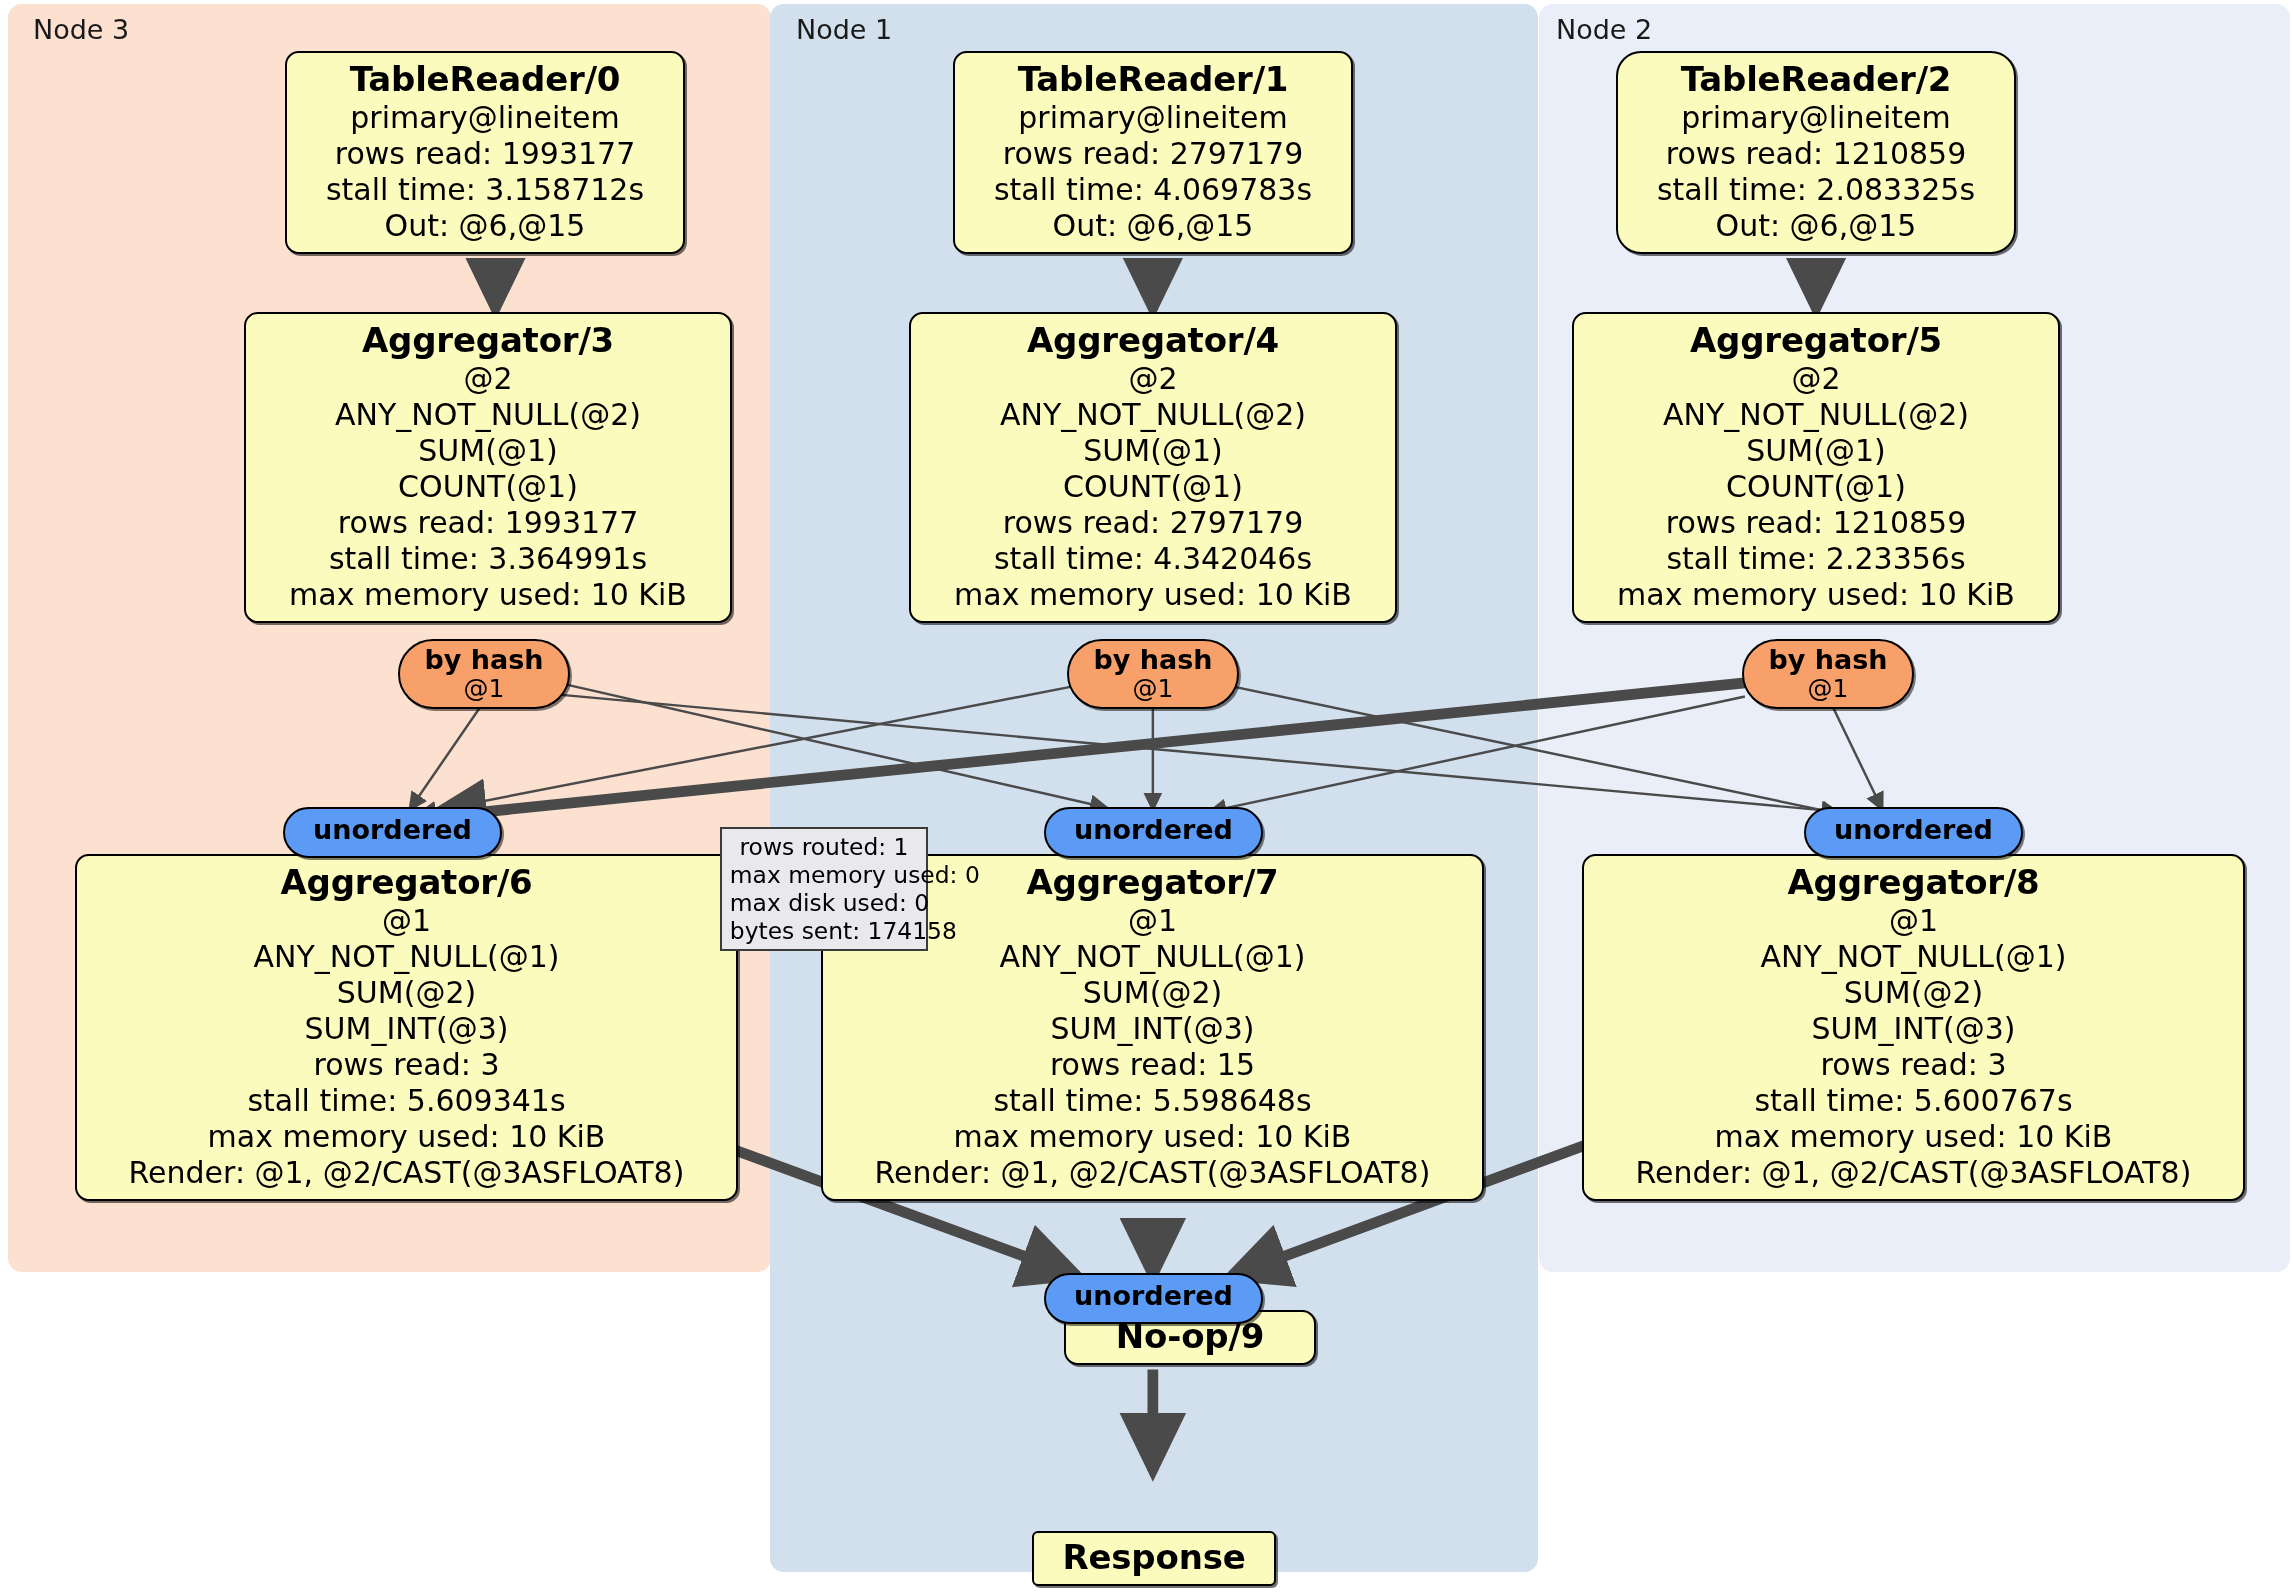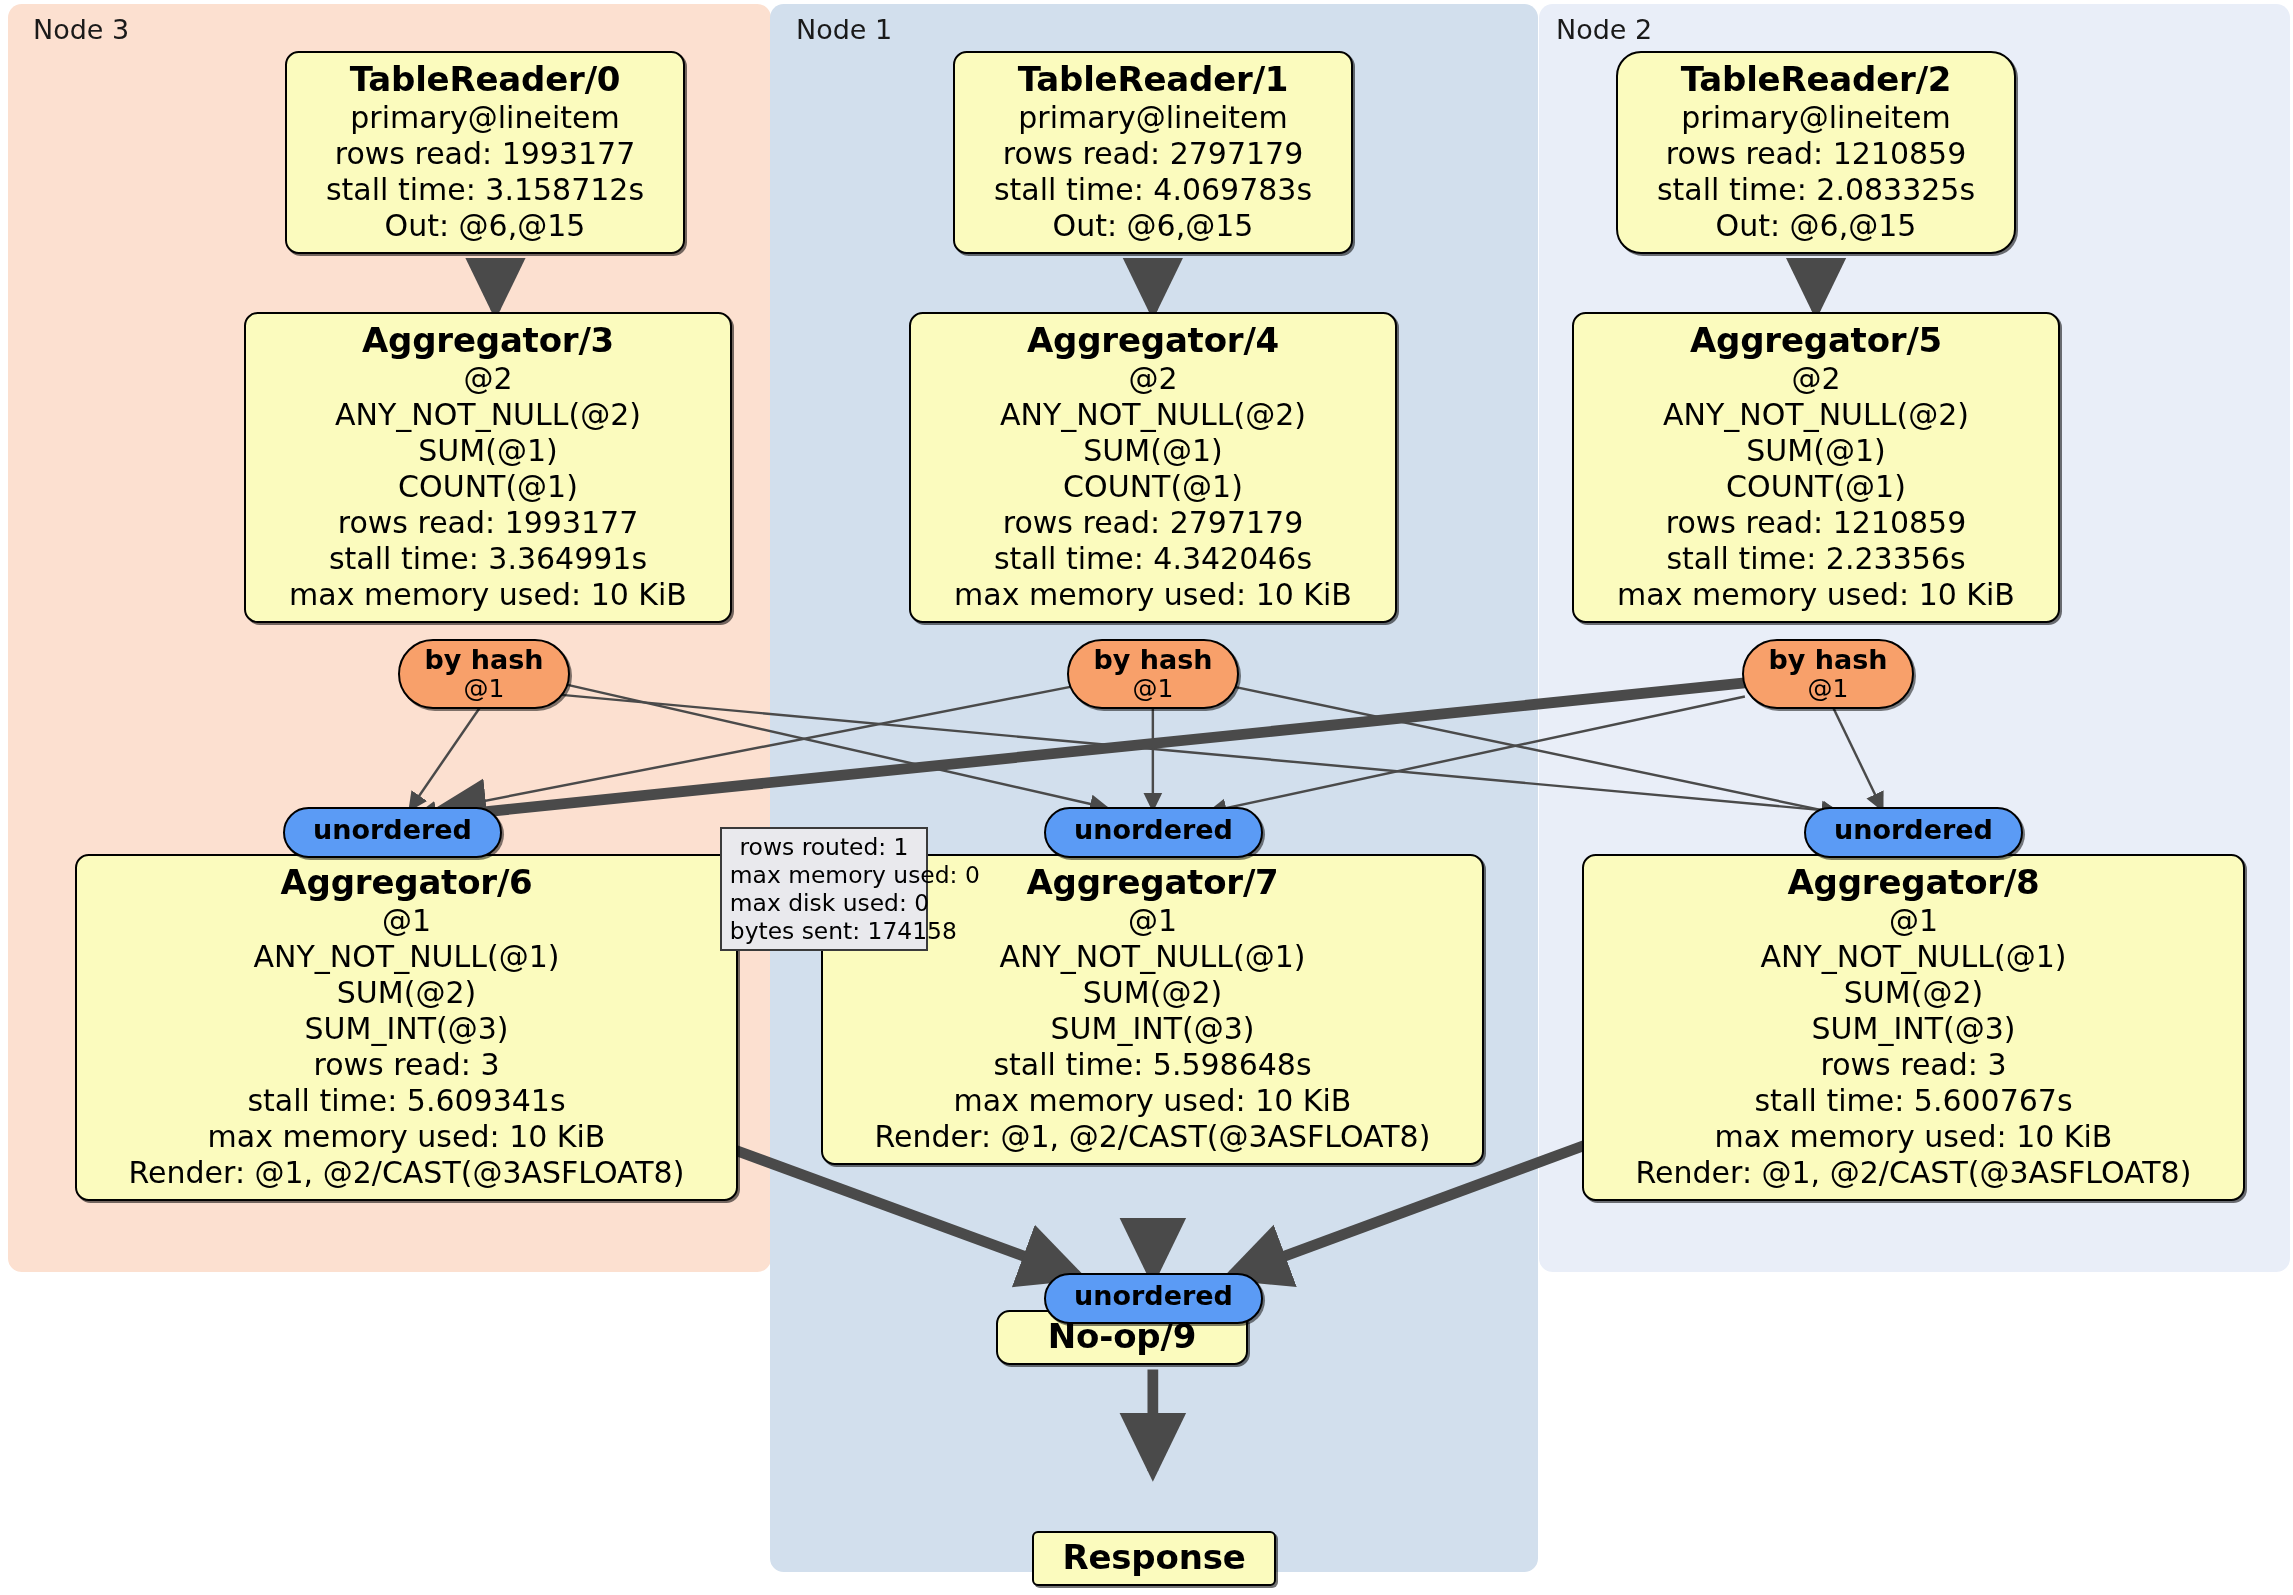--- a/index.html
+++ b/index.html
@@ -176,38 +176,39 @@
     <div class="ln">max memory used: 10 KiB</div>
     <div class="ln">Render: @1, @2/CAST(@3ASFLOAT8)</div>
   </div>
 
   <div class="proc" style="left:821px;top:854px;width:663px;">
     <div class="ttl">Aggregator/7</div>
     <div class="ln">@1</div>
     <div class="ln">ANY_NOT_NULL(@1)</div>
     <div class="ln">SUM(@2)</div>
     <div class="ln">SUM_INT(@3)</div>
+    <div class="ln">rows read: 15</div>
     <div class="ln">stall time: 5.598648s</div>
     <div class="ln">max memory used: 10 KiB</div>
     <div class="ln">Render: @1, @2/CAST(@3ASFLOAT8)</div>
   </div>
 
   <div class="proc" style="left:1582px;top:854px;width:663px;">
     <div class="ttl">Aggregator/8</div>
     <div class="ln">@1</div>
     <div class="ln">ANY_NOT_NULL(@1)</div>
     <div class="ln">SUM(@2)</div>
     <div class="ln">SUM_INT(@3)</div>
     <div class="ln">rows read: 3</div>
     <div class="ln">stall time: 5.600767s</div>
     <div class="ln">max memory used: 10 KiB</div>
     <div class="ln">Render: @1, @2/CAST(@3ASFLOAT8)</div>
   </div>
 
-  <div class="proc small" style="left:996px;top:1310px;width:252px;padding:3.9px 13.7px 5.9px 13.7px;">
+  <div class="proc small" style="left:1064px;top:1310px;width:252px;padding:3.9px 13.7px 5.9px 13.7px;">
     <div class="ttl">No-op/9</div>
   </div>
 
   <div class="proc small" style="left:1032px;top:1531px;width:244px;padding:3.9px 13.7px 5.9px 13.7px;border-radius:6px;">
     <div class="ttl">Response</div>
   </div>
 
   <div class="pill hash" style="left:398px;top:639px;width:172px;height:70px;">
     <div class="t1">by hash</div>
     <div class="t2">@1</div>

